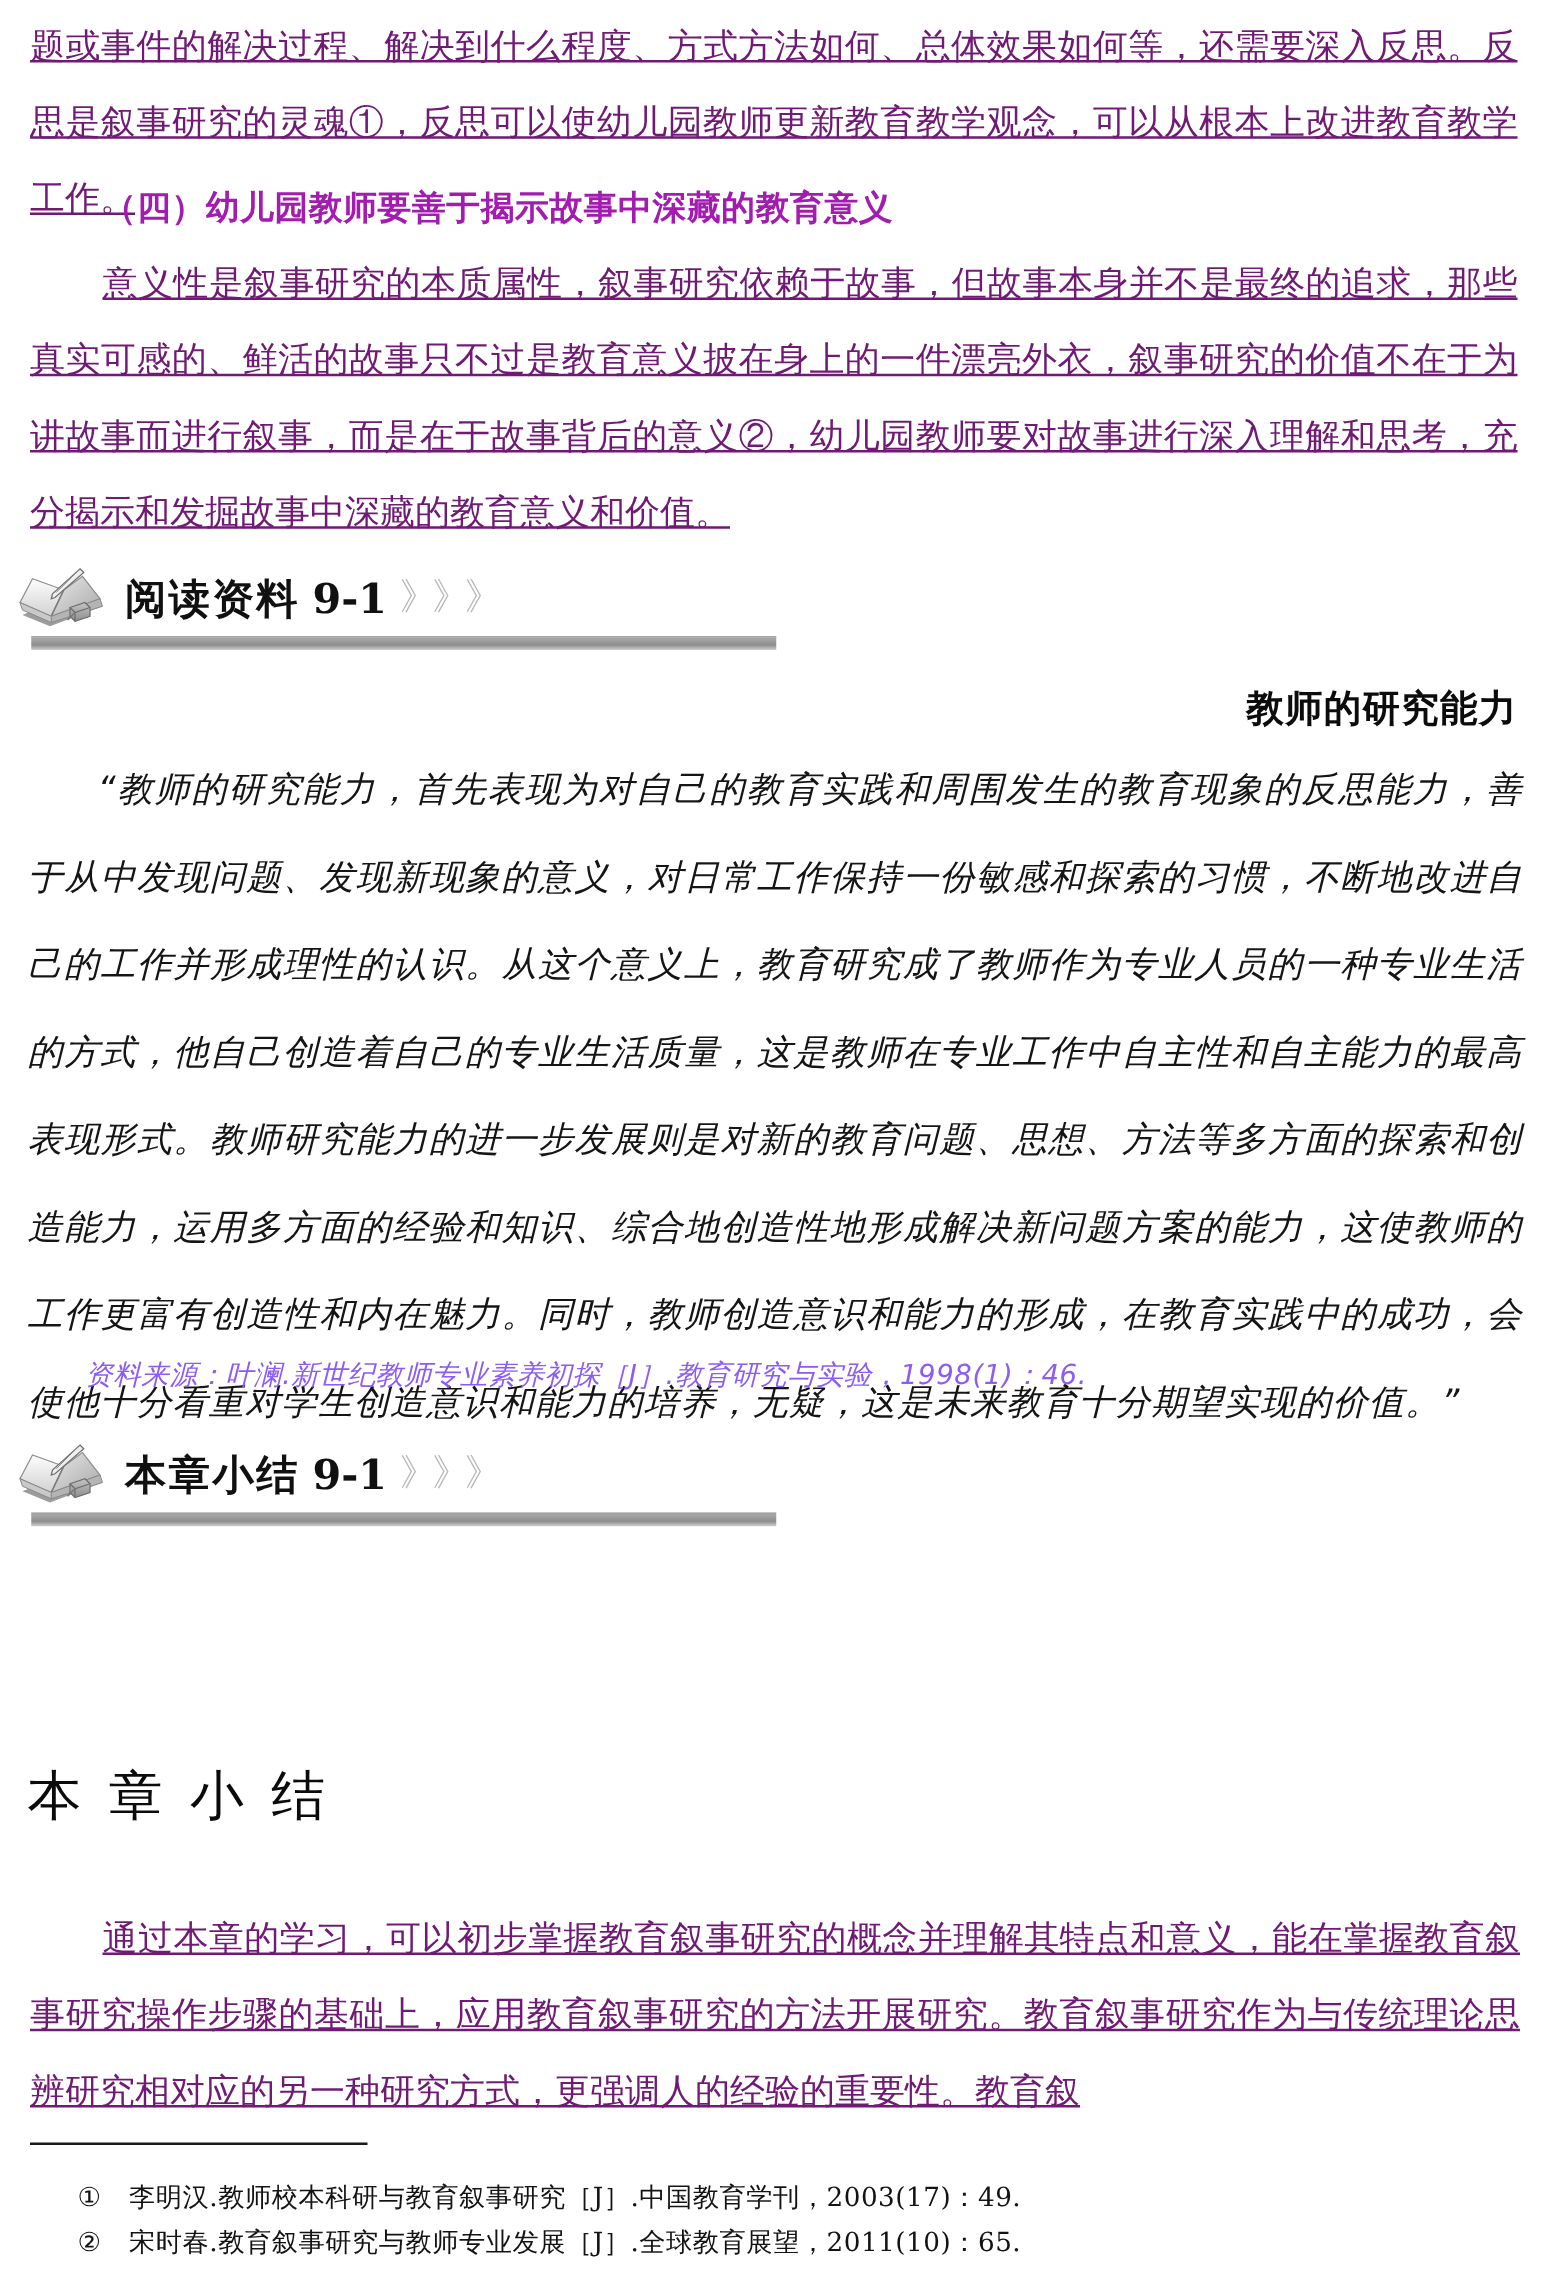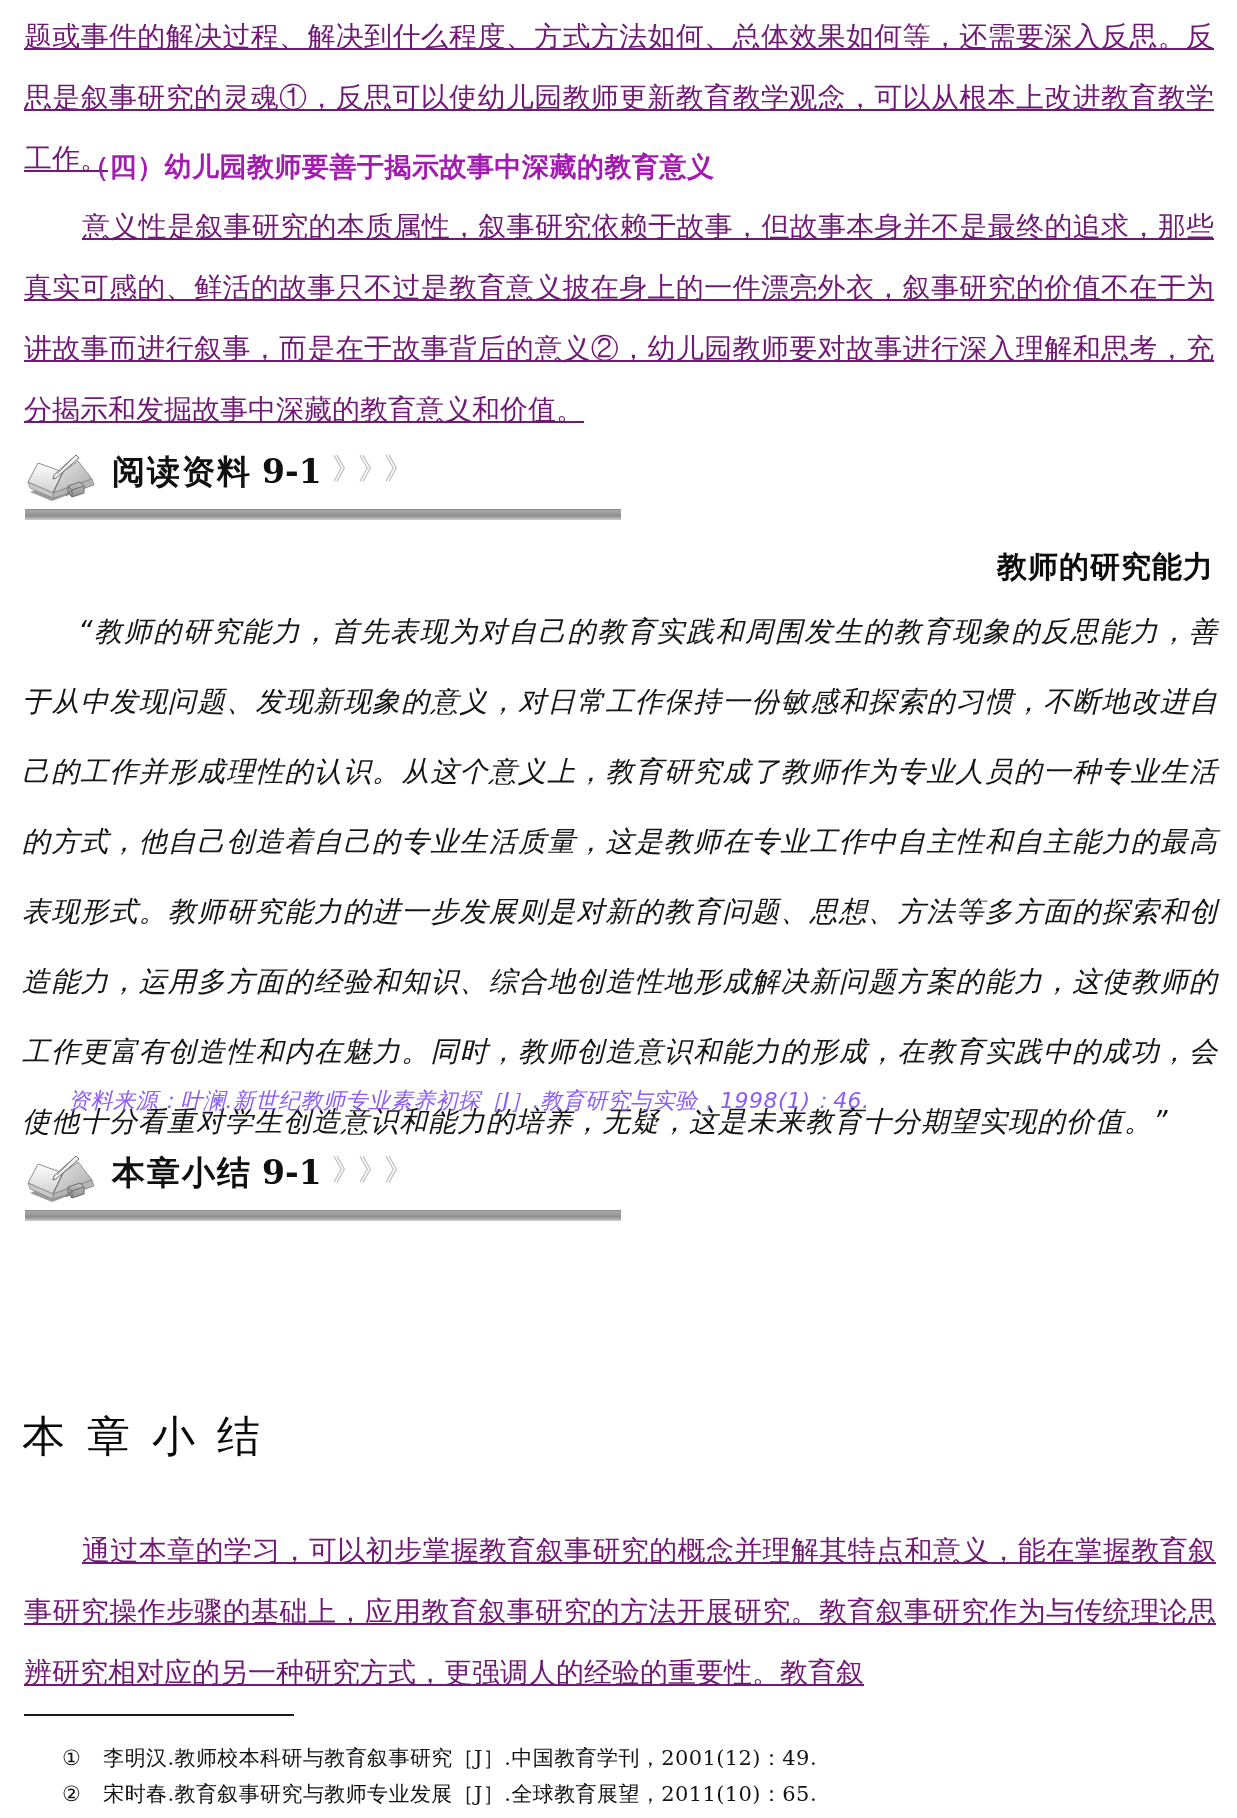--- a/index.html
+++ b/index.html
@@ -48,23 +48,23 @@
     letter-spacing: 0.5px;
   }
 
   
   .banner {
     position: relative;
     height: 72px;
   }
   .banner-inner {
     display: flex;
-    align-items: flex-start;
+    align-items: center;
     gap: 10px;
-    padding-left: 22px;
+    padding-left: 10px;
     height: 56px;
   }
   .banner-icon {
     width: 80px;
     height: 56px;
     flex: 0 0 80px;
     position: relative;
   }
   .banner-title {
     font-family: "DejaVu Serif", "Liberation Serif", serif;
@@ -291,21 +291,21 @@
 
   <div style="position:absolute; left:24px; top:1520px; width:1192px;">
     <p class="body-p indent2">通过本章的学习，可以初步掌握教育叙事研究的概念并理解其特点和意义，能在掌握教育叙事研究操作步骤的基础上，应用教育叙事研究的方法开展研究。教育叙事研究作为与传统理论思辨研究相对应的另一种研究方式，更强调人的经验的重要性。教育叙</p>
   </div>
 
   <div class="footnote-rule" style="top:1714px;"></div>
 
   <div style="position:absolute; left:24px; top:1740px; width:1100px;">
     <p class="footnote">
       <span class="fn-mark">①</span>
-      <span>李明汉.教师校本科研与教育叙事研究［J］.中国教育学刊，2001(12)：49.</span>
+      <span>李明汉.教师校本科研与教育叙事研究［J］.中国教育学刊，2003(17)：49.</span>
     </p>
     <p class="footnote">
       <span class="fn-mark">②</span>
       <span>宋时春.教育叙事研究与教师专业发展［J］.全球教育展望，2011(10)：65.</span>
     </p>
   </div>
 
 </div>
 
 </body></html>

